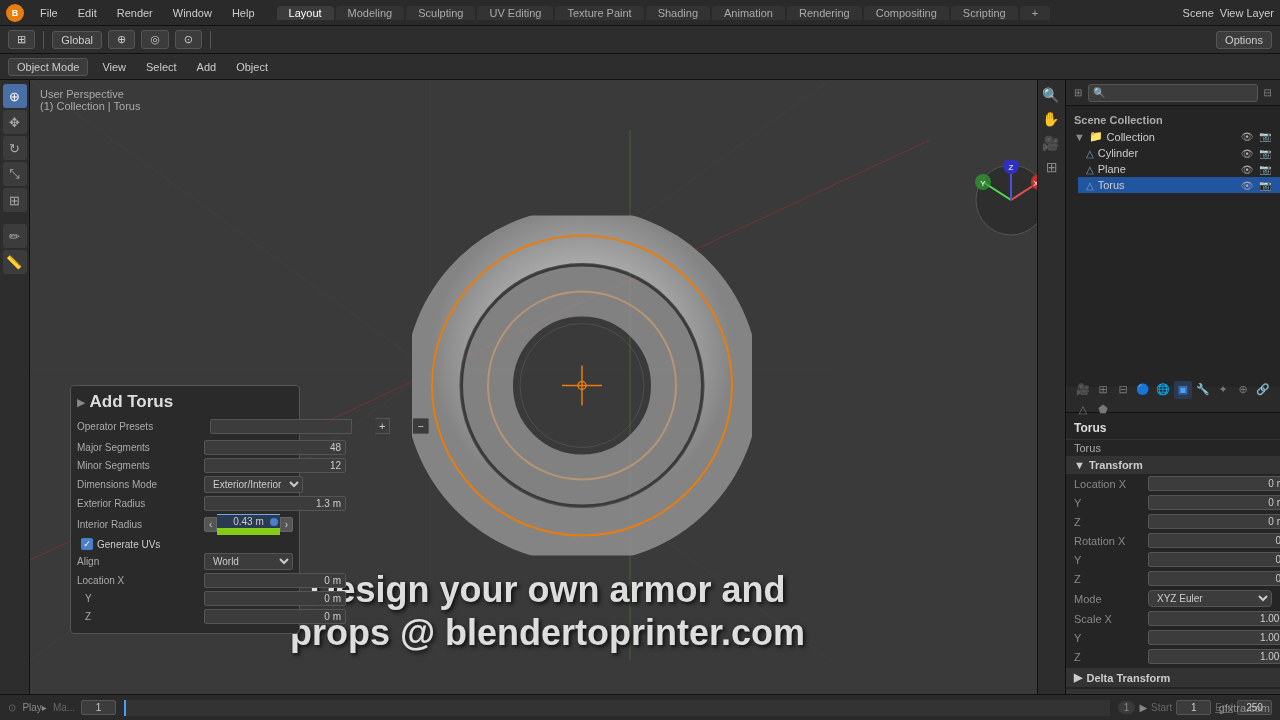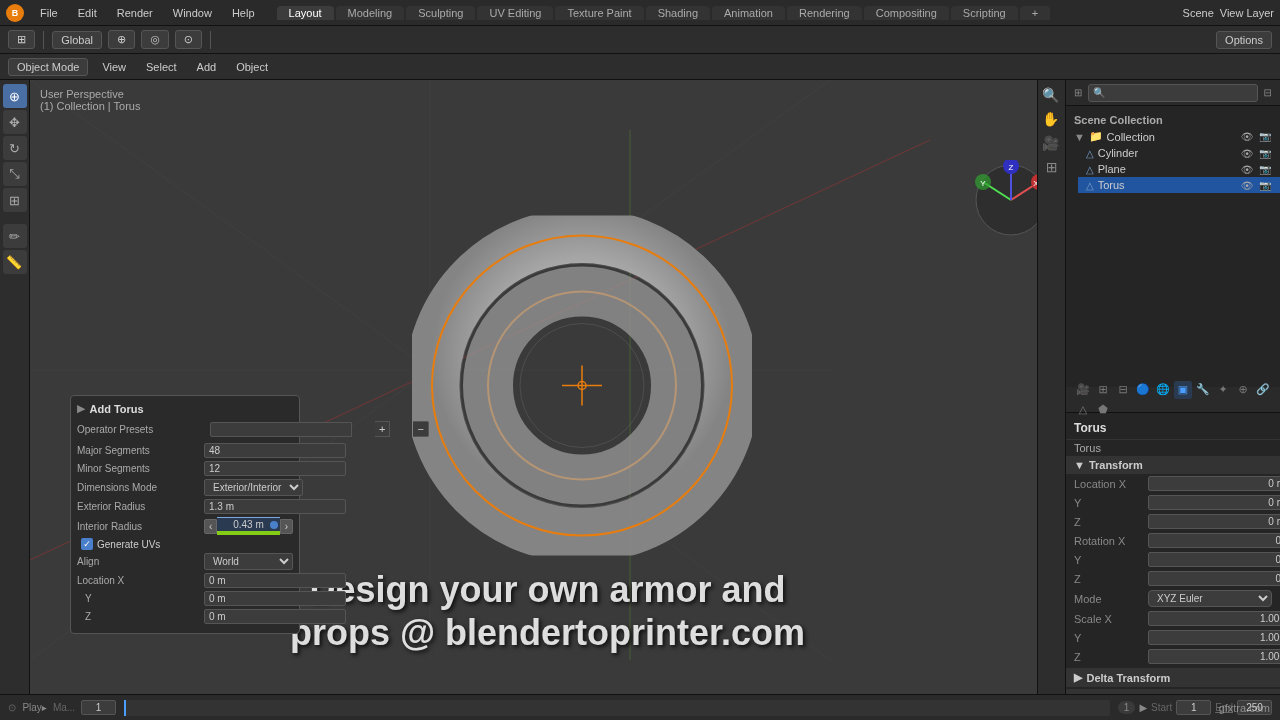--- a/index.html
+++ b/index.html
@@ -341,21 +341,21 @@
       padding: 6px;
       z-index: 100;
     }
     .panel-title-row {
       display: flex;
       align-items: center;
       margin-bottom: 6px;
       gap: 4px;
     }
     .panel-title {
-      font-size: 11px;
+      font-size: 17px;
       font-weight: bold;
       color: #ddd;
     }
     .panel-row {
       display: flex;
       align-items: center;
       margin-bottom: 3px;
       gap: 17px;
     }
     .panel-label {
@@ -365,21 +365,21 @@
       flex-shrink: 0;
     }
     .panel-input {
       flex: 1;
       background: #3c3c3c;
       border: 1px solid #555;
       border-radius: 2px;
       color: #ccc;
       font-size: 10px;
       padding: 1px 4px;
-      text-align: left;
+      text-align: right;
     }
     .panel-select {
       flex: 1;
       background: #3c3c3c;
       border: 1px solid #555;
       border-radius: 2px;
       color: #ccc;
       font-size: 10px;
       padding: 1px 4px;
     }
@@ -514,21 +514,21 @@
       font-size: 10px;
       padding: 1px 4px;
       cursor: pointer;
     }
     .field-arrow-left { border-radius: 2px 0 0 2px; }
     .field-arrow-right { border-radius: 0 2px 2px 0; }
     .field-inner {
       flex: 1;
       background: #2a3a50;
       border-top: 1px solid #7aa7e0;
-      border-bottom: 4px solid #84cc16;
+      border-bottom: 7px solid #84cc16;
       color: #ccc;
       font-size: 10px;
       padding: 1px 4px;
       text-align: center;
       position: relative;
     }
     .field-indicator {
       position: absolute;
       right: 2px;
       top: 50%;

